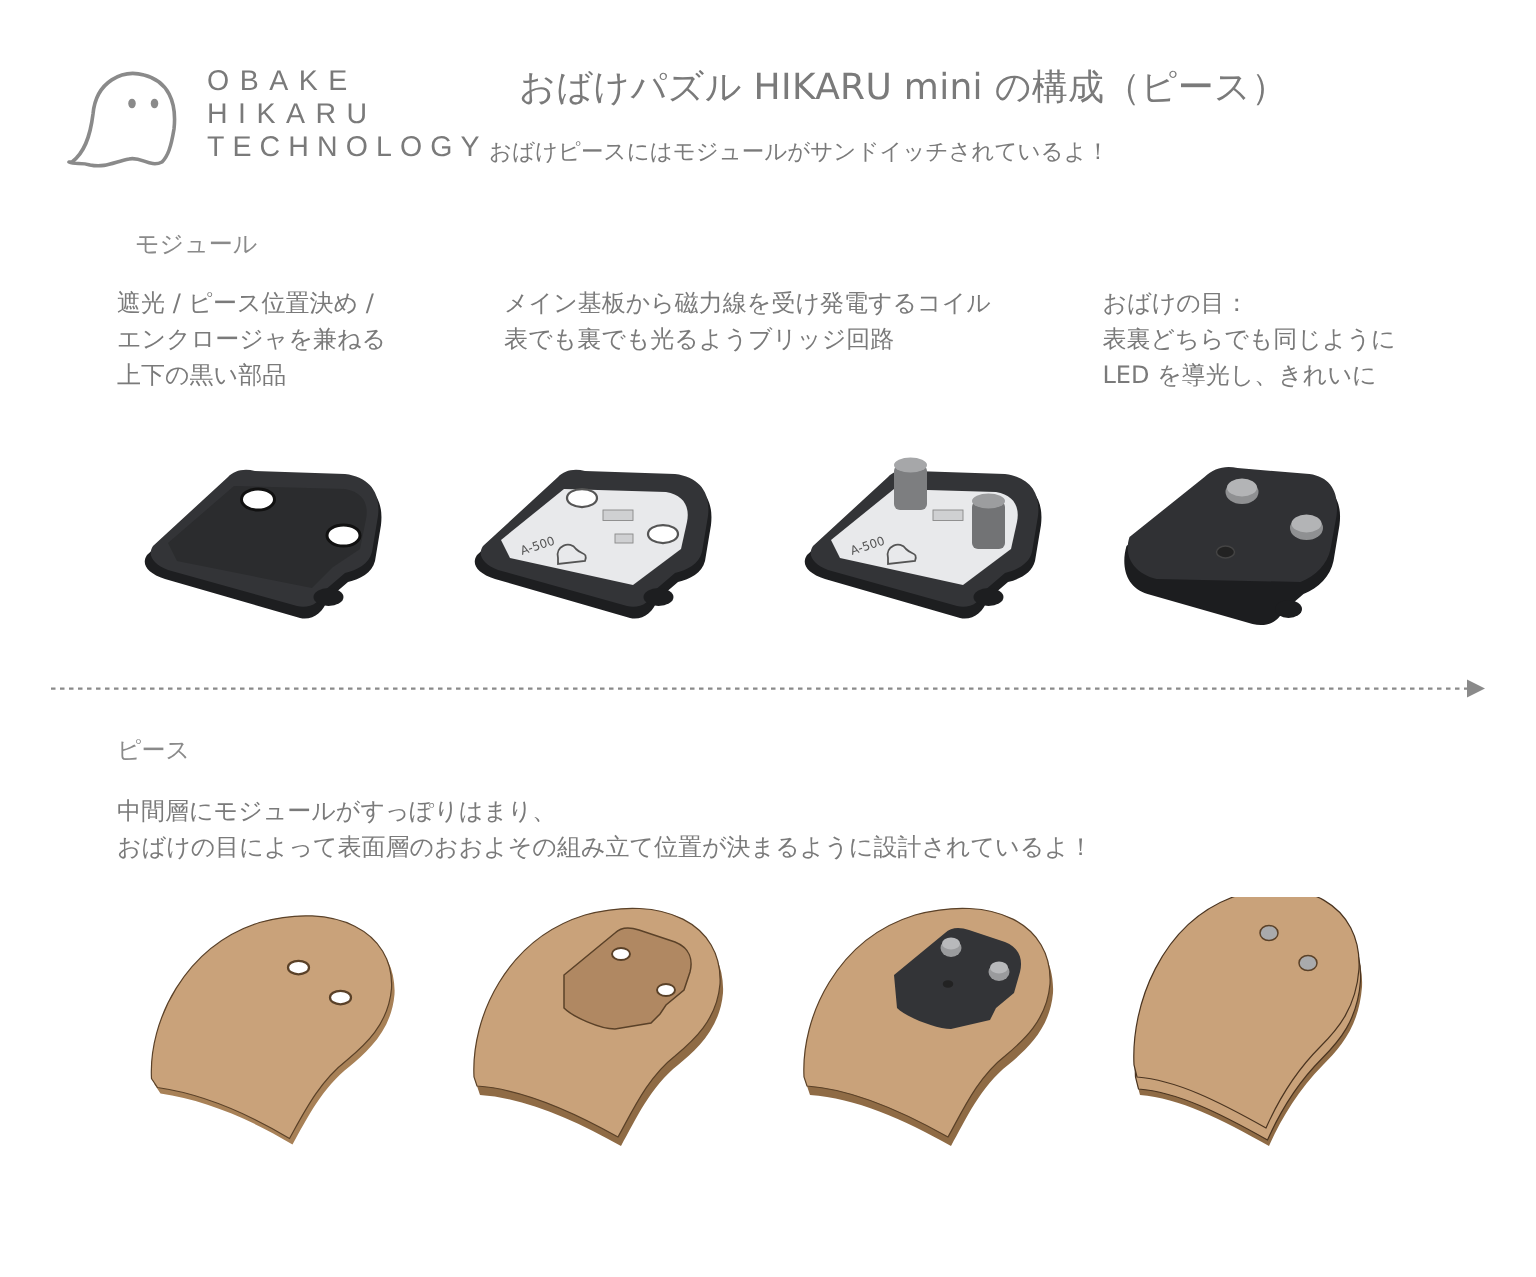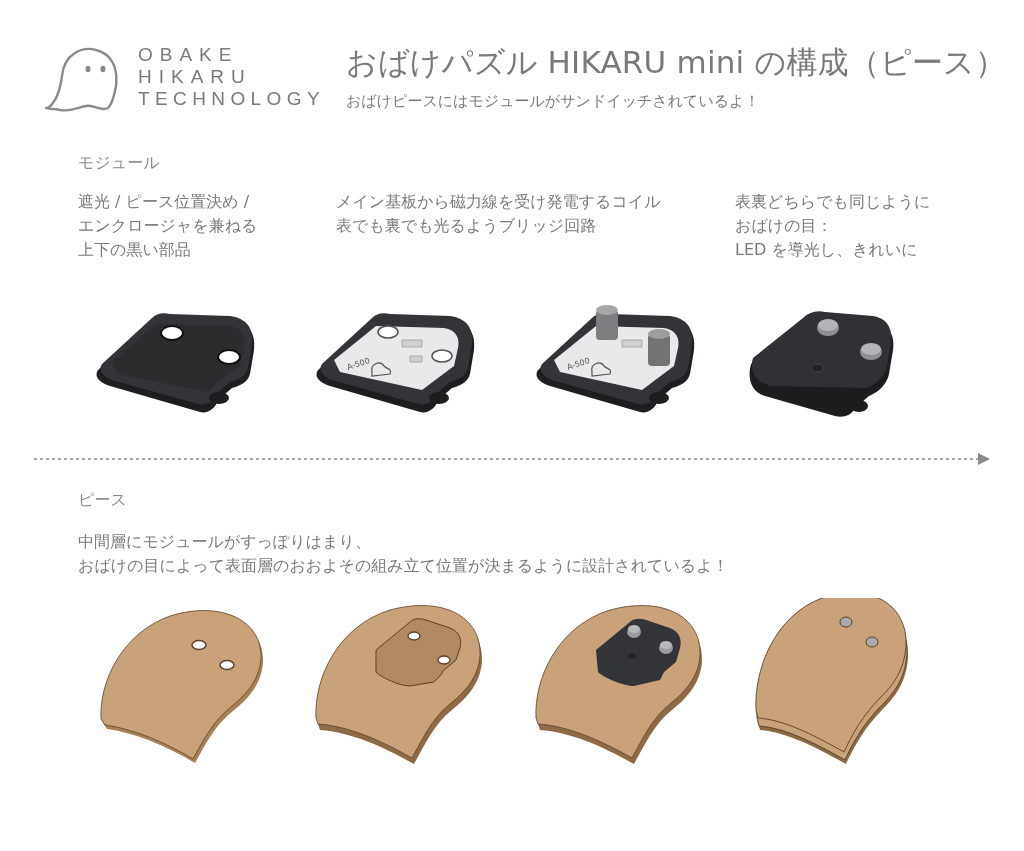--- a/index.html
+++ b/index.html
@@ -1,20 +1,20 @@
 <!DOCTYPE html>
 <html><head>
 <meta charset="utf-8">
 <style>
   html, body { margin:0; padding:0; background:#ffffff; }
   body { width:1024px; height:851px; position:relative; overflow:hidden;
          font-family:"DejaVu Sans","Liberation Sans",sans-serif; color:#777777; }
   .abs { position:absolute; }
   .logo-word { font-family:"Liberation Sans","DejaVu Sans",sans-serif; font-size:19px; letter-spacing:7px; color:#7a7a7a; line-height:22px; font-weight:normal; }
-  .title { font-size:31px; color:#7a7a7a; letter-spacing:0.2px; }
+  .title { font-size:24px; color:#7a7a7a; letter-spacing:0.2px; }
   .subtitle { font-size:15px; color:#7a7a7a; }
   .section { font-size:16px; color:#8a8a8a; }
   .desc { font-size:16px; color:#7a7a7a; line-height:24px; }
   .desc div { white-space:nowrap; }
   svg { display:block; }
 </style>
 </head>
 <body>
 
 <div class="abs" style="left:42px;top:42px;">
@@ -24,36 +24,36 @@
     <ellipse cx="61" cy="27" rx="2.5" ry="3.2" fill="#8a8a8a"></ellipse>
   </svg>
 </div>
 <div class="abs" style="left:138px;top:44px;">
   <div class="logo-word">OBAKE</div>
   <div class="logo-word">HIKARU</div>
   <div class="logo-word" style="letter-spacing:5.4px;">TECHNOLOGY</div>
 </div>
 
 <div class="abs title" style="left:346px;top:42px;">おばけパズル HIKARU mini の構成（ピース）</div>
-<div class="abs subtitle" style="left:346px;top:92px;font-family:Liberation Mono, monospace;">おばけピースにはモジュールがサンドイッチされているよ！</div>
+<div class="abs subtitle" style="left:326px;top:92px;font-family:Liberation Mono, monospace;">おばけピースにはモジュールがサンドイッチされているよ！</div>
 
-<div class="abs section" style="left:78px;top:153px;">モジュール</div>
+<div class="abs section" style="left:90px;top:153px;">モジュール</div>
 
 <div class="abs desc" style="left:78px;top:190px;">
   <div>遮光 / ピース位置決め /</div>
   <div>エンクロージャを兼ねる</div>
   <div>上下の黒い部品</div>
 </div>
 <div class="abs desc" style="left:336px;top:190px;">
   <div>メイン基板から磁力線を受け発電するコイル</div>
   <div>表でも裏でも光るようブリッジ回路</div>
 </div>
 <div class="abs desc" style="left:735px;top:190px;">
+  <div>おばけの目：</div>
   <div>表裏どちらでも同じように</div>
-  <div>おばけの目：</div>
   <div>LED を導光し、きれいに</div>
 </div>
 
 <div class="abs" style="left:90px;top:300px;">
   <svg width="175" height="135" viewBox="0 0 175 135">
     <path d="M8 70 L60 22 C64 18, 70 16, 78 18 L140 20 C158 22, 166 32, 164 50 L160 74 C158 82, 150 86, 142 88 L128 100 C126 108, 118 114, 110 112 L20 86 C8 82, 4 76, 8 70 Z" fill="#1d1e20"></path>
     <path d="M12 64 L62 18 C66 14, 72 12, 80 14 L140 16 C156 18, 164 28, 162 44 L158 68 C156 76, 148 80, 140 82 L126 94 C124 102, 116 106, 108 104 L22 80 C12 76, 8 70, 12 64 Z" fill="#333437"></path>
     <path d="M22 62 L66 24 L140 26 C152 28, 156 36, 154 46 L150 66 L132 78 L118 92 L28 74 Z" fill="#2b2c2e"></path>
     <ellipse cx="82" cy="33" rx="11" ry="7" fill="#ffffff" stroke="#111" stroke-width="2"></ellipse>
     <ellipse cx="139" cy="57" rx="11" ry="7" fill="#ffffff" stroke="#111" stroke-width="2"></ellipse>

